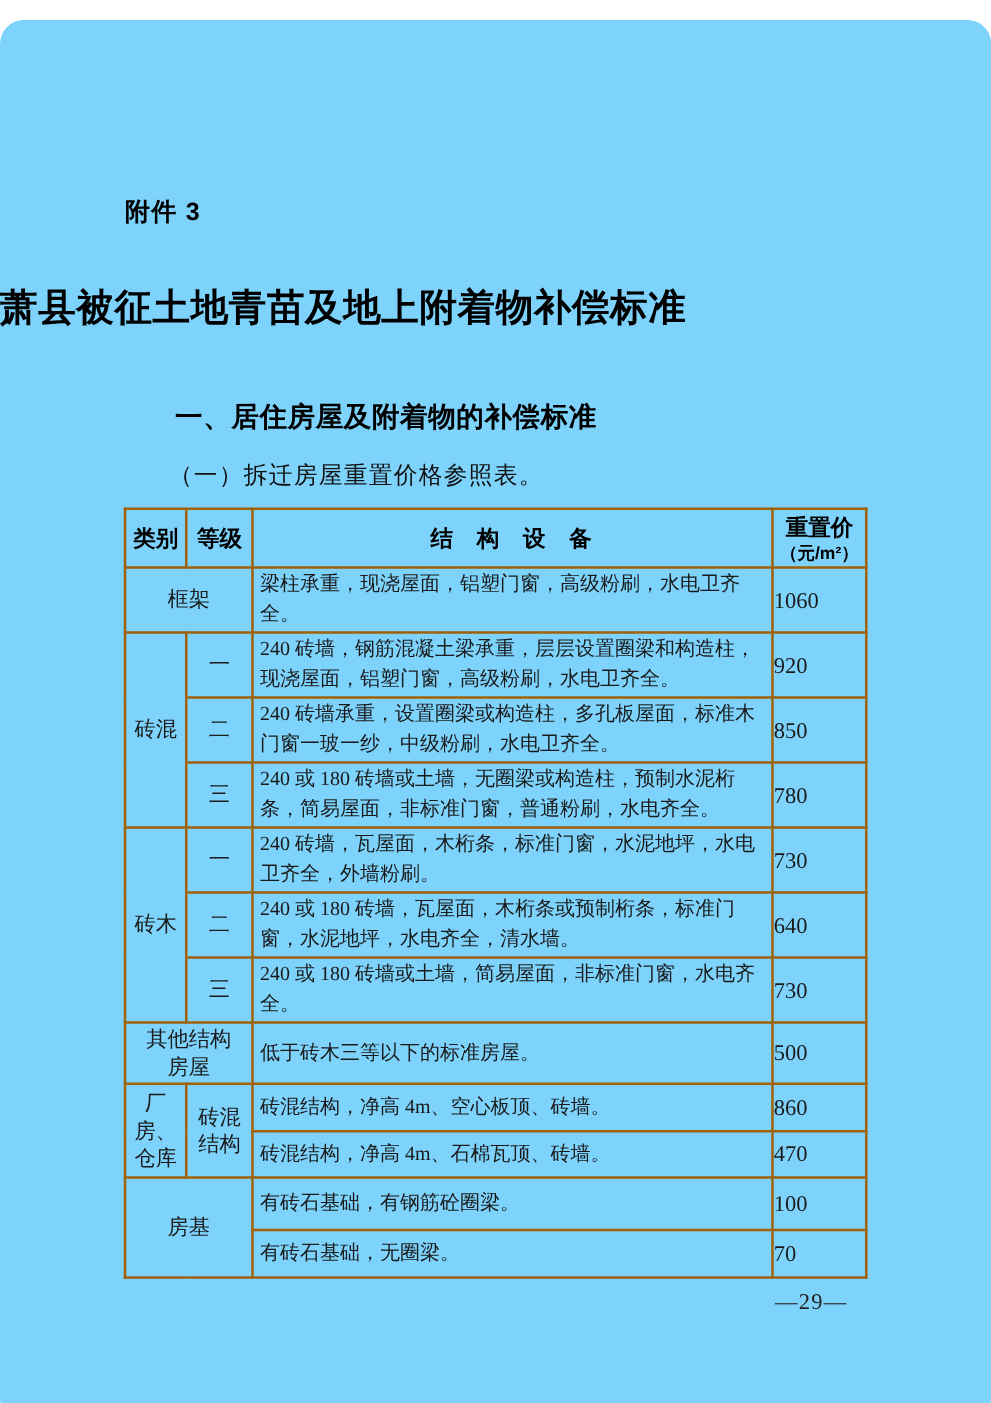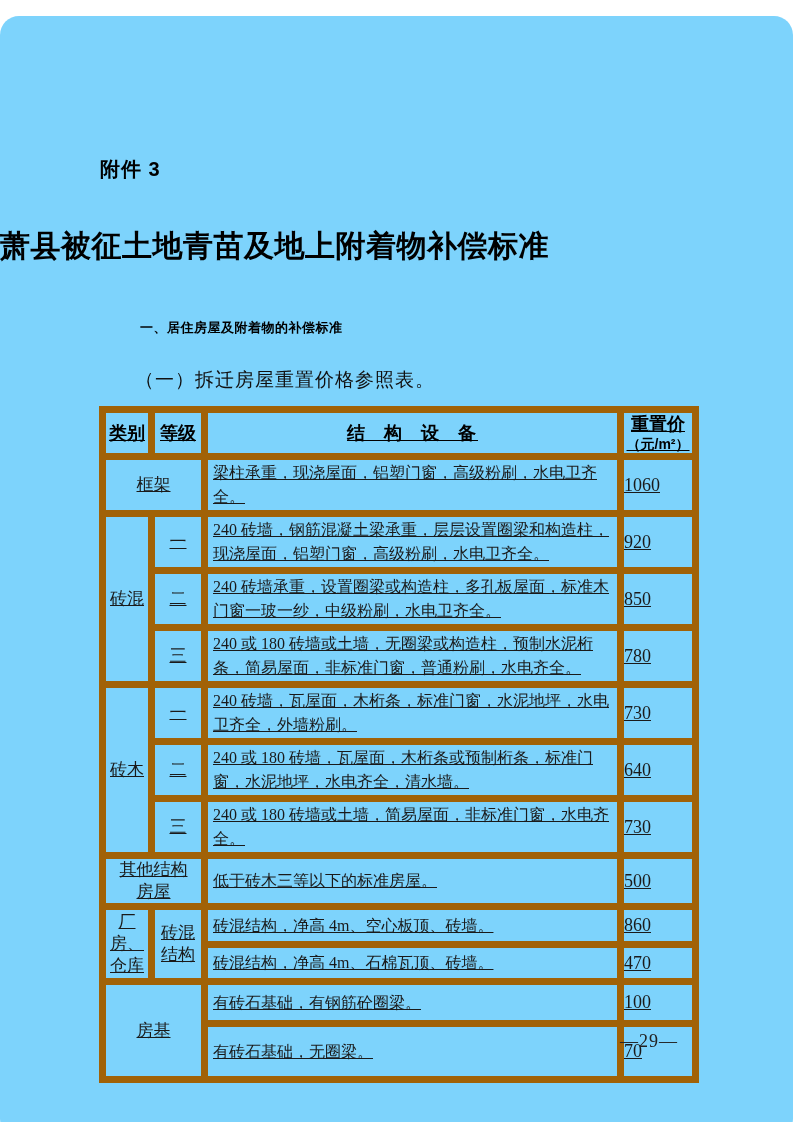--- a/index.html
+++ b/index.html
@@ -40,21 +40,21 @@
     font-size: 30px;
     color: #000;
     letter-spacing: 0.5px;
   }
   .section-heading {
     position: absolute;
     left: 140px;
     top: 303px;
     font-family: "Liberation Sans", sans-serif;
     font-weight: bold;
-    font-size: 13px;
+    font-size: 22px;
     color: #000;
     letter-spacing: 0.5px;
   }
   .subsection-heading {
     position: absolute;
     left: 135px;
     top: 351px;
     font-family: Liberation Serif, serif;
     font-size: 19px;
     color: #111;
@@ -63,25 +63,24 @@
   table.price-table {
     position: absolute;
     left: 99px;
     top: 390px;
     width: 593px;
     border-collapse: collapse;
     table-layout: fixed;
     border: 2px solid #1a1a1a;
   }
   .price-table th, .price-table td {
-    border: 7px solid #a16207;
+    border: 2px solid #a16207;
     white-space: pre-line;
     overflow: hidden;
     padding: 0;
-    text-decoration: underline;
   }
   .price-table th {
     font-family: "Liberation Sans", sans-serif;
     font-weight: bold;
     font-size: 18px;
     color: #000;
     text-align: center;
     vertical-align: middle;
   }
   .th-structure { word-spacing: 10px; letter-spacing: 2px; }
@@ -211,21 +210,21 @@
       <tr style="height:37px">
         <td class="cell-desc lk">砖混结构，净高 4m、石棉瓦顶、砖墙。</td>
         <td class="cell-price">470</td>
       </tr>
 
       <tr style="height:42px">
         <td class="cell-category tk" colspan="2" rowspan="2">房基</td>
         <td class="cell-desc tk lk">有砖石基础，有钢筋砼圈梁。</td>
         <td class="cell-price tk">100</td>
       </tr>
-      <tr style="height:56px">
+      <tr style="height:38px">
         <td class="cell-desc lk">有砖石基础，无圈梁。</td>
         <td class="cell-price">70</td>
       </tr>
     </tbody>
   </table>
 
   <div class="page-number">—29—</div>
 
 </div>
 

